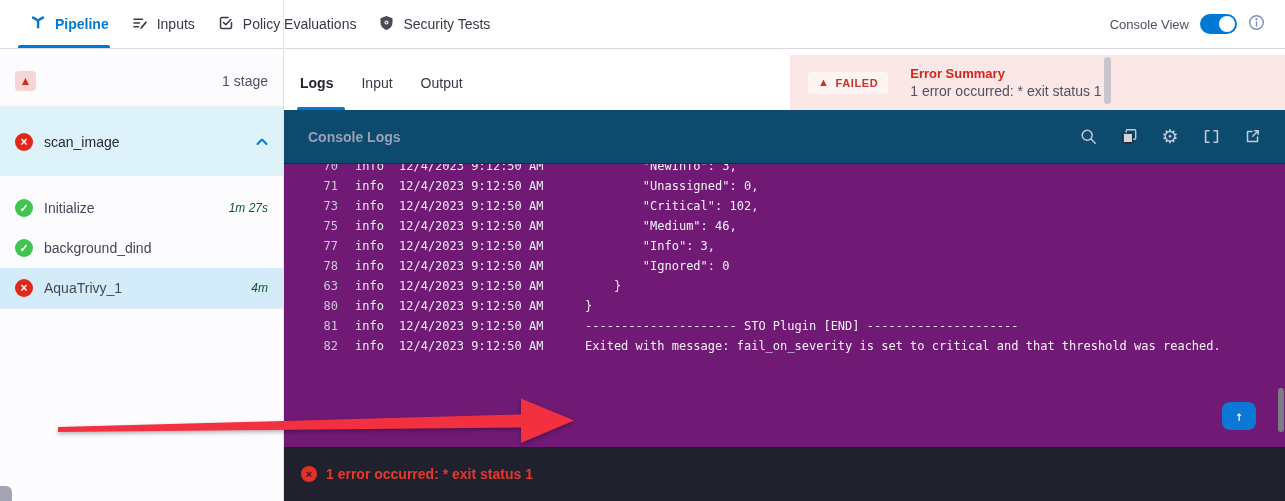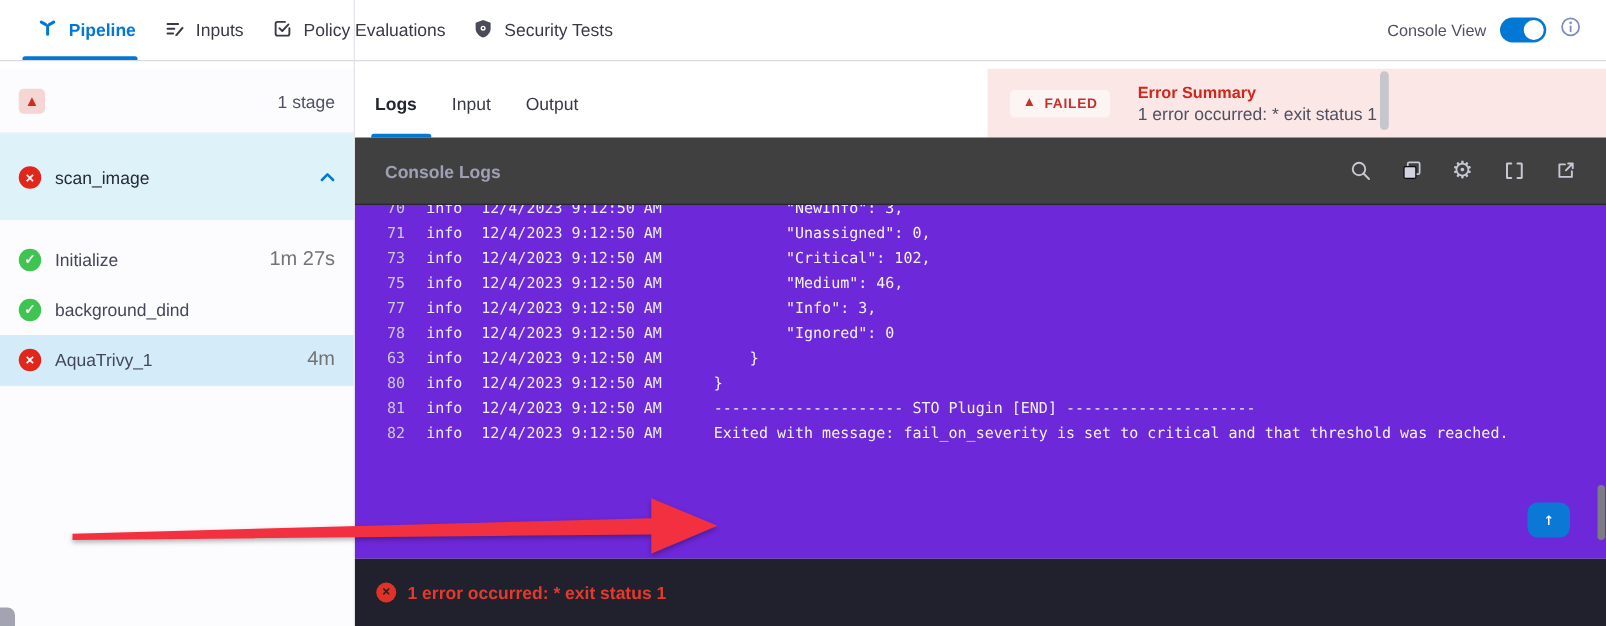--- a/index.html
+++ b/index.html
@@ -28,49 +28,49 @@
   .icon-fail { width:18px; height:18px; border-radius:50%; background:#e1261c; color:#fff; font-size:12px; font-weight:bold;
                display:flex; align-items:center; justify-content:center; flex:none; line-height:1; }
   .icon-ok { width:18px; height:18px; border-radius:50%; background:#3fc351; color:#fff; font-size:11px; font-weight:bold;
              display:flex; align-items:center; justify-content:center; flex:none; line-height:1; }
   .stage-name { margin-left:11px; font-size:14px; font-weight:500; color:#262936; }
   .stage-chevron { margin-left:auto; display:flex; }
   .steps { padding-top:12px; }
   .step-row { height:40px; display:flex; align-items:center; padding:0 15px; cursor:pointer; }
   .step-row.selected { background:#d4ecf9; }
   .step-name { margin-left:11px; font-size:14px; color:#44475a; }
-  .step-dur { margin-left:auto; font-size:16px; color:#737373; }
+  .step-dur { margin-left:auto; font-size:12px; color:#14532d;font-style:italic; }
   .steps-end { border-bottom:1px solid #eaeaef; }
   .corner-blob { position:absolute; left:0; bottom:0; width:12px; height:15px; background:#a3a4b2; border-radius:0 6px 0 0; }
 
   
   .main { position:absolute; top:55px; left:284px; right:0; bottom:0; }
   .logtabs { position:relative; height:55px; background:#fff; display:flex; align-items:center; padding-left:16px; gap:28px; }
   .logtab { font-size:14px; color:#383946; cursor:pointer; }
   .logtab.active { font-weight:bold; color:#22262e; }
   .logtab-underline { position:absolute; left:13px; bottom:0; width:48px; height:3px; background:#0278d5; border-radius:2px 2px 0 0; }
 
   .error-panel { position:absolute; top:0; left:506px; right:0; height:55px; background:#fbe7e6; display:flex; align-items:center; padding-left:18px; }
   .failed-badge { display:flex; align-items:center; gap:6px; background:rgba(255,255,255,0.55); border-radius:4px; padding:5px 10px;
                   color:#c8322c; font-size:11px; font-weight:bold; letter-spacing:0.6px; }
   .failed-badge .tri { font-size:11px; line-height:1; }
   .es-text { margin-left:22px; }
   .es-title { font-size:13px; font-weight:bold; color:#d0261b; margin-bottom:2px; }
   .es-msg { font-size:14px; color:#4f5162; }
   .es-scrollbar { position:absolute; left:314px; top:2px; width:7px; height:47px; border-radius:4px; background:#c6c6cc; }
 
-  .console-header { position:absolute; top:55px; left:0; right:0; height:54px; background:#404040; border-bottom:1px solid #26262f;
+  .console-header { position:absolute; top:55px; left:0; right:0; height:54px; background:#0c4a6e; border-bottom:1px solid #26262f;
                     display:flex; align-items:center; padding:0 24px; }
   .ch-title { font-size:14px; font-weight:bold; color:#9fa0b5; }
   .ch-icons { margin-left:auto; display:flex; align-items:center; gap:23px; }
   .ch-icon { width:18px; height:18px; display:flex; align-items:center; justify-content:center; cursor:pointer; color:#c7c8d6; }
   .gear-glyph { font-size:19px; line-height:1; color:#c7c8d6; }
 
-  .log-area { position:absolute; top:109px; left:0; right:0; bottom:54px; background:#6d28d9; overflow:hidden;
-              padding-left:18px; font-family:"DejaVu Sans Mono", monospace; font-size:12px; }
+  .log-area { position:absolute; top:109px; left:0; right:0; bottom:54px; background:#701a75; overflow:hidden;
+              padding-left:32px; font-family:"DejaVu Sans Mono", monospace; font-size:12px; }
   .log-line { height:20px; line-height:20px; white-space:nowrap; }
   .log-line:first-child { margin-top:-8px; }
   .ln { display:inline-block; width:22px; text-align:right; color:#c9cad6; }
   .lv { display:inline-block; width:30px; margin-left:17px; color:#eceef3; }
   .ts { display:inline-block; width:146px; margin-left:14px; color:#eceef3; }
   .msg { white-space:pre; margin-left:40px; color:#f4f4f8; }
   .scrolltop-btn { position:absolute; right:29px; bottom:17px; width:34px; height:28px; background:#0b78d6; border-radius:8px;
                    display:flex; align-items:center; justify-content:center; color:#fff; font-size:14px; cursor:pointer; }
   .log-scrollbar { position:absolute; right:1px; bottom:15px; width:6px; height:44px; background:#7b7c84; border-radius:3px; }
 

